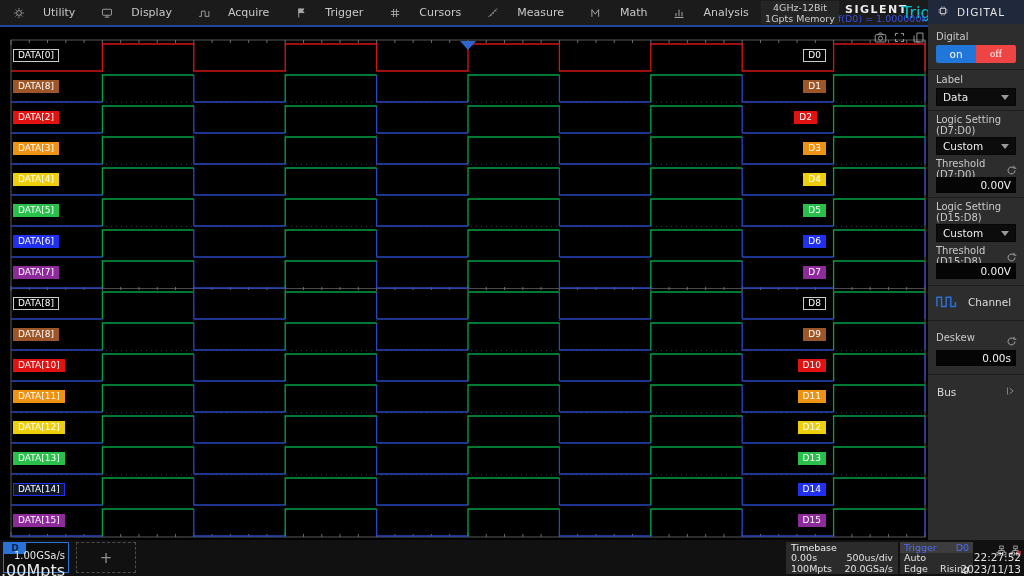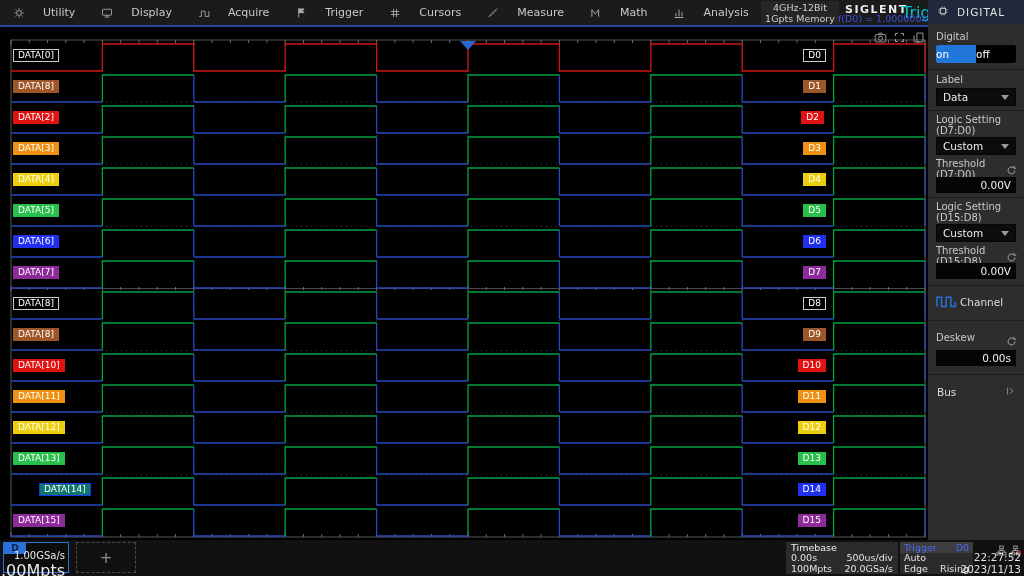--- a/index.html
+++ b/index.html
@@ -26,33 +26,33 @@
 
   
   .side-panel { position:absolute; left:928px; top:0; width:96px; height:540px; background:#2d2d2d; }
   .side-header { position:absolute; left:0; top:0; width:96px; height:24px; background:#20293b;
                  display:flex; align-items:center; gap:8px; padding:0 9px;
                  color:#e3e3e3; font-size:10.5px; letter-spacing:1px; }
   .p-abs { position:absolute; left:0; width:96px; }
   .p-label { padding:0 8px; color:#c9c9c9; font-size:10px; line-height:11px; }
   .toggle { position:absolute; left:8px; width:80px; height:18px; display:flex;
             border-radius:2px; overflow:hidden; font-size:10.5px; color:#fff;
-            line-height:18px; }
+            text-align:center; line-height:18px; }
   .toggle .t-on  { flex:1; background:#2176d9; }
-  .toggle .t-off { flex:1; background:#000000; }
+  .toggle .t-off { flex:1; background:#ef4444;font-family:Liberation Serif, serif; }
   .dropdown { position:absolute; left:8px; width:80px; height:18px; background:#0c0c0c;
               border:1px solid #060606; display:flex; align-items:center;
               justify-content:space-between; padding:0 6px; color:#ededed; font-size:10.5px; }
   .chev { width:0; height:0; border-left:4px solid transparent; border-right:4px solid transparent;
           border-top:5px solid #9a9a9a; }
   .input-box { position:absolute; left:8px; width:80px; height:16px; background:#050505;
                color:#f2f2f2; font-size:10.5px; line-height:16px; text-align:right; padding:0 5px; }
   .p-divider { position:absolute; left:0; width:96px; height:1px; background:#1d1d1d; }
   .refresh { position:absolute; right:7px; color:#a8a8a8; }
-  .chan-row { position:absolute; left:0; width:84px; display:flex; align-items:center; 
+  .chan-row { position:absolute; left:0; width:84px; display:flex; align-items:center; gap:8px;
               padding:0 8px; color:#dcdcdc; font-size:10.5px; }
   .bus-row { position:absolute; left:0; width:96px; display:flex; align-items:center;
              justify-content:space-between; padding:0 9px; color:#dcdcdc; font-size:10.5px; }
 
   
   .wave-area { position:absolute; left:0; top:27px; width:928px; height:513px; background:#000; }
   .wave-svg { position:absolute; left:0; top:0; pointer-events:none; }
   .ch-label { position:absolute; font-size:9px; line-height:11px; padding:0 4px;
               border:1px solid; color:#fff; white-space:nowrap; }
   .corner-icons { position:absolute; left:874px; top:2px; display:flex; gap:6px; }
@@ -252,21 +252,21 @@
           </g>
           <polygon points="460,41 476,41 468,50" fill="#2e66d0"></polygon>
         </svg>
       </div>
     <div id="ch-labels">
         <div class="ch-label" style="top: 22px; background: rgb(0, 0, 0); border-color: rgb(204, 204, 204); left: 13px;">DATA[0]</div>
         <div class="ch-label" style="top: 22px; background: rgb(0, 0, 0); border-color: rgb(204, 204, 204); right: 102px;">D0</div>
         <div class="ch-label" style="top: 53px; background: rgb(156, 86, 40); border-color: rgb(156, 86, 40); left: 13px;">DATA[8]</div>
         <div class="ch-label" style="top: 53px; background: rgb(156, 86, 40); border-color: rgb(156, 86, 40); right: 102px;">D1</div>
         <div class="ch-label" style="top: 84px; background: rgb(224, 18, 18); border-color: rgb(224, 18, 18); left: 13px;">DATA[2]</div>
-        <div class="ch-label" style="top: 84px; background: rgb(224, 18, 18); border-color: rgb(224, 18, 18); right: 104px; margin-left: 12px;">D2</div>
+        <div class="ch-label" style="top: 84px; background: rgb(224, 18, 18); border-color: rgb(224, 18, 18); right: 111px; margin-left: 12px;">D2</div>
         <div class="ch-label" style="top: 115px; background: rgb(239, 145, 18); border-color: rgb(239, 145, 18); left: 13px;">DATA[3]</div>
         <div class="ch-label" style="top: 115px; background: rgb(239, 145, 18); border-color: rgb(239, 145, 18); right: 102px;">D3</div>
         <div class="ch-label" style="top: 146px; background: rgb(238, 207, 14); border-color: rgb(238, 207, 14); left: 13px;">DATA[4]</div>
         <div class="ch-label" style="top: 146px; background: rgb(238, 207, 14); border-color: rgb(238, 207, 14); right: 102px;">D4</div>
         <div class="ch-label" style="top: 177px; background: rgb(40, 191, 74); border-color: rgb(40, 191, 74); left: 13px;">DATA[5]</div>
         <div class="ch-label" style="top: 177px; background: rgb(40, 191, 74); border-color: rgb(40, 191, 74); right: 102px;">D5</div>
         <div class="ch-label" style="top: 208px; background: rgb(32, 48, 238); border-color: rgb(32, 48, 238); left: 13px;">DATA[6]</div>
         <div class="ch-label" style="top: 208px; background: rgb(32, 48, 238); border-color: rgb(32, 48, 238); right: 102px;">D6</div>
         <div class="ch-label" style="top: 239px; background: rgb(141, 43, 154); border-color: rgb(141, 43, 154); left: 13px;">DATA[7]</div>
         <div class="ch-label" style="top: 239px; background: rgb(141, 43, 154); border-color: rgb(141, 43, 154); right: 102px;">D7</div>
@@ -275,21 +275,21 @@
         <div class="ch-label" style="top: 301px; background: rgb(156, 86, 40); border-color: rgb(156, 86, 40); left: 13px;">DATA[8]</div>
         <div class="ch-label" style="top: 301px; background: rgb(156, 86, 40); border-color: rgb(156, 86, 40); right: 102px;">D9</div>
         <div class="ch-label" style="top: 332px; background: rgb(224, 18, 18); border-color: rgb(224, 18, 18); left: 13px;">DATA[10]</div>
         <div class="ch-label" style="top: 332px; background: rgb(224, 18, 18); border-color: rgb(224, 18, 18); right: 102px;">D10</div>
         <div class="ch-label" style="top: 363px; background: rgb(239, 145, 18); border-color: rgb(239, 145, 18); left: 13px;">DATA[11]</div>
         <div class="ch-label" style="top: 363px; background: rgb(239, 145, 18); border-color: rgb(239, 145, 18); right: 102px;">D11</div>
         <div class="ch-label" style="top: 394px; background: rgb(238, 207, 14); border-color: rgb(238, 207, 14); left: 13px;">DATA[12]</div>
         <div class="ch-label" style="top: 394px; background: rgb(238, 207, 14); border-color: rgb(238, 207, 14); right: 102px;">D12</div>
         <div class="ch-label" style="top: 425px; background: rgb(40, 191, 74); border-color: rgb(40, 191, 74); left: 13px;">DATA[13]</div>
         <div class="ch-label" style="top: 425px; background: rgb(40, 191, 74); border-color: rgb(40, 191, 74); right: 102px;">D13</div>
-        <div class="ch-label" style="top: 456px; background: #0f766e; border-color: rgb(32, 48, 238); left: 13px; margin-left: 26px;">DATA[14]</div>
+        <div class="ch-label" style="top: 456px; background: #0f172a; border-color: rgb(32, 48, 238); left: 13px;">DATA[14]</div>
         <div class="ch-label" style="top: 456px; background: rgb(32, 48, 238); border-color: rgb(32, 48, 238); right: 102px;">D14</div>
         <div class="ch-label" style="top: 487px; background: rgb(141, 43, 154); border-color: rgb(141, 43, 154); left: 13px;">DATA[15]</div>
         <div class="ch-label" style="top: 487px; background: rgb(141, 43, 154); border-color: rgb(141, 43, 154); right: 102px;">D15</div>
       </div>
     <div class="corner-icons">
       <span><svg width="13" height="13" viewBox="0 0 16 16" fill="none" stroke="#a8a8a8" stroke-width="1.1">
             <rect x="1.5" y="4.5" width="13" height="9" rx="1"></rect>
             <circle cx="8" cy="9" r="2.5"></circle>
             <path d="M5.5 4.5l1-2h3l1 2"></path>
           </svg></span>

